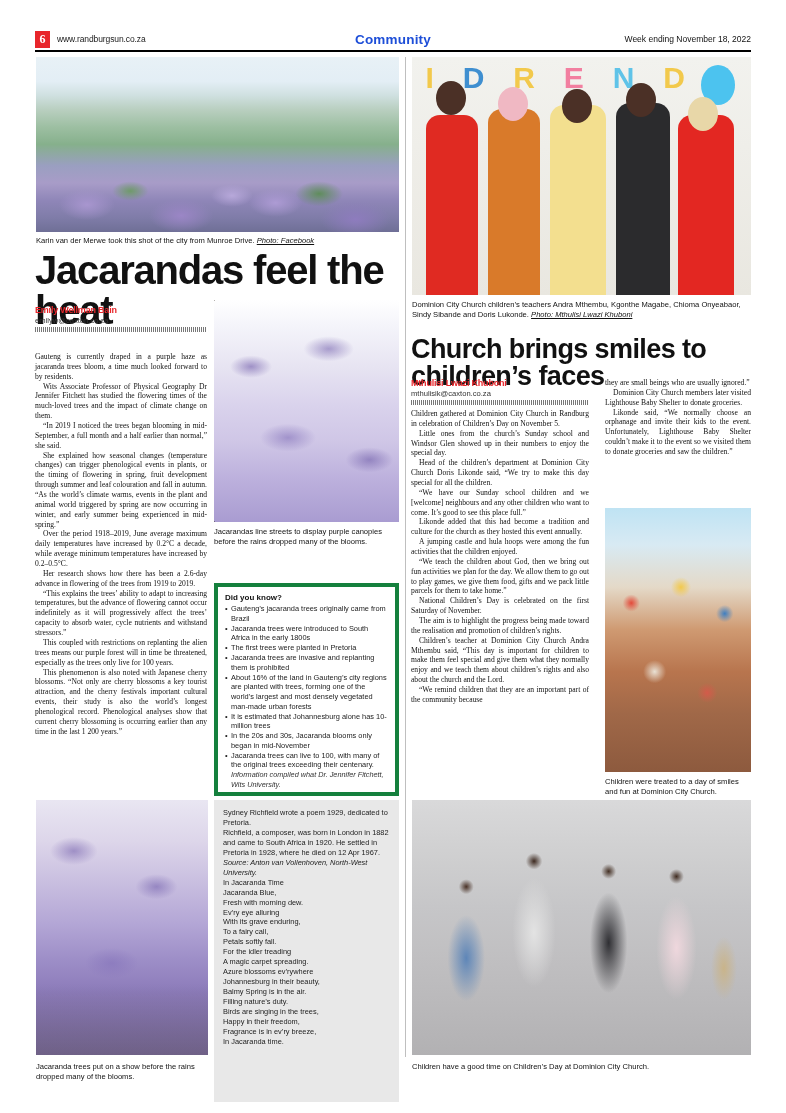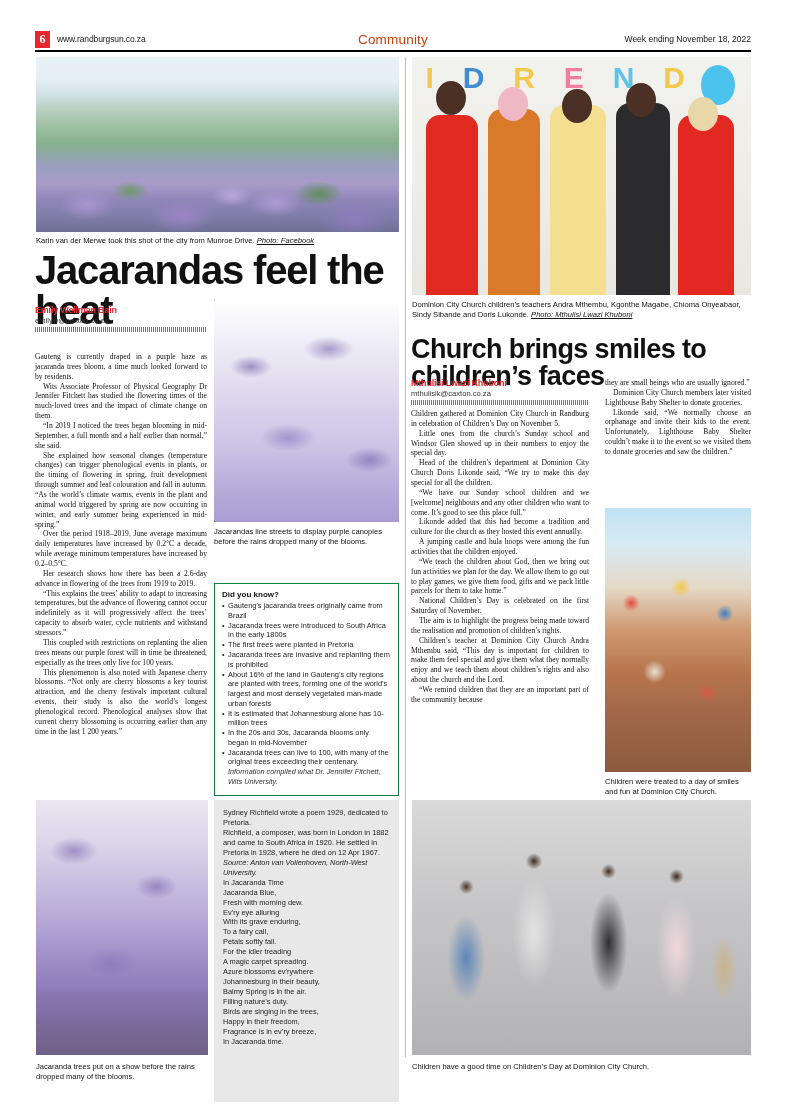--- a/index.html
+++ b/index.html
@@ -32,22 +32,22 @@
   }
   .folio-url {
     margin-left: 7px;
     font-size: 8.5px;
     letter-spacing: -0.1px;
     color: #1a1a1a;
   }
   .masthead-center {
     position: absolute; left: 0; right: 0; text-align: center;
     font-size: 13.5px;
-    font-weight: 400;
-    color: #c2410c;
+    font-weight: 700;
+    color: #1d4ed8;
     letter-spacing: 0.2px;
   }
   .masthead-right {
     margin-left: auto;
     font-size: 8.5px;
     font-weight: normal;
     color: #111;
     z-index: 2;
   }
   #masthead-rule {
@@ -221,21 +221,21 @@
     text-justify: inter-word;
     hyphens: auto;
   }
   .bodycol p { text-indent: 8px; margin: 0; }
   .bodycol p.noindent { text-indent: 0; }
 
   
   #factbox {
     position: absolute;
     left: 214px; top: 583px; width: 185px; height: 213px;
-    border: 1px solid #15803d;
+    border: 4px solid #15803d;
     background: #fff;
     padding: 6px 7px 4px 7px;
   }
   #factbox h4 { font-size: 8px; margin-bottom: 2px; color: #111; }
   #factbox ul { list-style: none; }
   #factbox li {
     font-size: 7.4px;
     line-height: 1.31;
     color: #222;
     padding-left: 6px;

